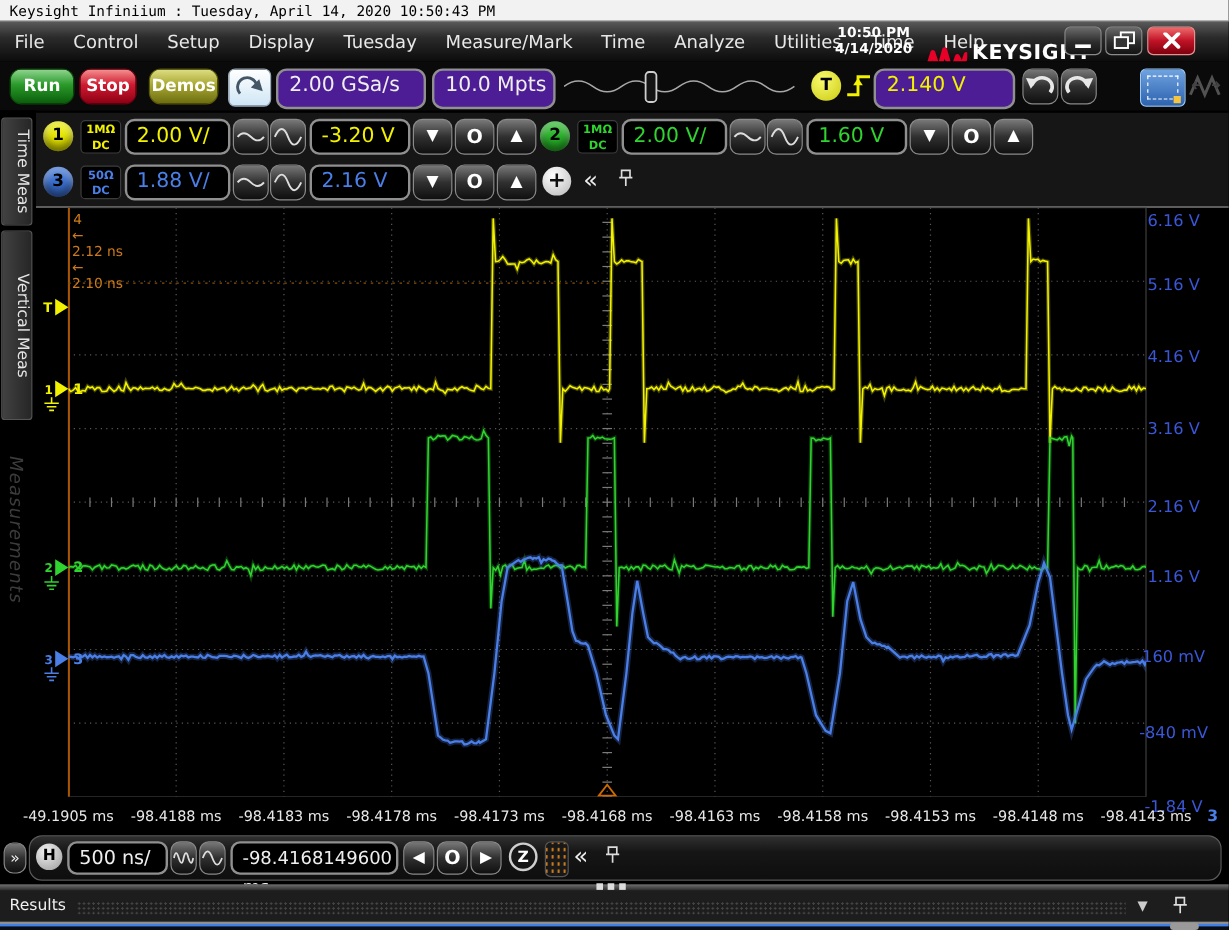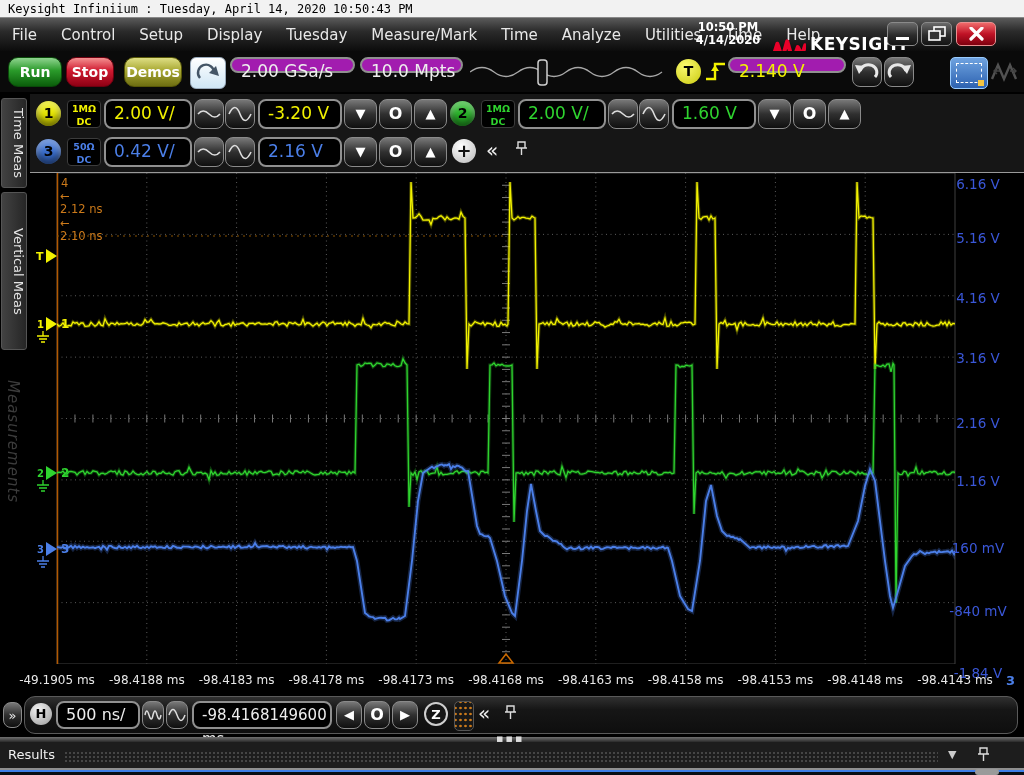--- a/index.html
+++ b/index.html
@@ -22,22 +22,22 @@
   .brand{position:absolute;left:810px;top:19px;color:#fff;line-height:15px;}
   .brand .b1{font-size:17px;font-weight:bold;letter-spacing:.5px;}
   .brand .b2{font-size:7.5px;letter-spacing:1.7px;color:#e0e0e0;}
   .winbtn{position:absolute;top:4px;height:24px;border-radius:5px;box-sizing:border-box;}
   .winbtn.gray{background:linear-gradient(#6a6a6a,#2c2c2c 55%,#141414);border:1px solid #8a8a8a;}
   .winbtn.red{background:linear-gradient(#ef6a6a,#c01226 50%,#7e000e);border:1px solid #e89090;}
   
   .toolbar{position:absolute;left:0;top:51px;width:1024px;height:41px;background:#0a0a0a;}
   .bigbtn{position:absolute;top:6px;height:30px;border-radius:10px;color:#fff;font-weight:bold;
     font-size:14px;text-align:center;line-height:29px;box-sizing:border-box;}
-  .field{position:absolute;background:#a21caf;border:2px solid #909090;border-radius:9px;
-    color:#eee;font-size:17px;line-height:25px;padding-left:9px;box-sizing:border-box;height:16px;top:6px;}
+  .field{position:absolute;background:#4c1d95;border:2px solid #909090;border-radius:9px;
+    color:#eee;font-size:17px;line-height:25px;padding-left:9px;box-sizing:border-box;height:34px;top:6px;}
   .btn3d{background:linear-gradient(#787878,#303030 50%,#0f0f0f);border:1px solid #8a8a8a;
     border-radius:8px;box-sizing:border-box;}
   .circlet{position:absolute;border-radius:50%;text-align:center;font-weight:bold;color:#000;}
   
   .chanband{position:absolute;left:0;top:92px;width:1024px;height:80px;background:#161616;
     border-top:2px solid #000;box-sizing:border-box;}
   .ch-circle{position:absolute;width:25px;height:25px;border-radius:50%;text-align:center;
     line-height:25px;font-weight:bold;font-size:14px;color:#000;box-shadow:inset 0 6px 6px #ffffff55, inset 0 -5px 7px #00000088;}
   .coup{position:absolute;width:34px;height:28px;background:#000;border:1px solid #3c3c3c;
     border-radius:4px;font-size:9.5px;font-weight:bold;text-align:center;line-height:13px;
@@ -208,21 +208,21 @@
       </svg></div>
     <div class="ch-field" style="left: 672px; top: 5px; width: 84px; color: rgb(47, 212, 47);">1.60 V</div>
     <div class="sbtn btn3d" style="left: 758px; top: 5px; width: 33px; font-size: 13px;">▼</div>
     <div class="sbtn btn3d" style="left: 793px; top: 5px; width: 33px; font-size: 16px;">O</div>
     <div class="sbtn btn3d" style="left: 828px; top: 5px; width: 33px; font-size: 13px;">▲</div>
     <div class="ch-circle" style="left: 36px; top: 45px; background: rgb(58, 111, 208);">3</div>
     <div class="coup" style="left: 67px; top: 44px; color: rgb(75, 127, 232);">
       <div>50Ω</div>
       <div>DC</div>
     </div>
-    <div class="ch-field" style="left: 104px; top: 43px; width: 88px; color: rgb(75, 127, 232);">0.42 V/</div>
+    <div class="ch-field" style="left: 104px; top: 43px; width: 88px; color: rgb(75, 127, 232);">1.88 V/</div>
     <div class="abs btn3d" style="left: 194px; top: 43px; width: 30px; height: 30px;"><svg width="28" height="28">
         <path d="M3,14 Q8,8 14,14 Q20,20 25,14" fill="none" stroke="#ddd" stroke-width="1.6"></path>
       </svg></div>
     <div class="abs btn3d" style="left: 225px; top: 43px; width: 30px; height: 30px;"><svg width="28" height="28">
         <path d="M3,14 Q9,1 14,14 Q19,27 25,14" fill="none" stroke="#ddd" stroke-width="1.6"></path>
       </svg></div>
     <div class="ch-field" style="left: 258px; top: 43px; width: 84px; color: rgb(75, 127, 232);">2.16 V</div>
     <div class="sbtn btn3d" style="left: 344px; top: 43px; width: 33px; font-size: 13px;">▼</div>
     <div class="sbtn btn3d" style="left: 379px; top: 43px; width: 33px; font-size: 16px;">O</div>
     <div class="sbtn btn3d" style="left: 414px; top: 43px; width: 33px; font-size: 13px;">▲</div>

